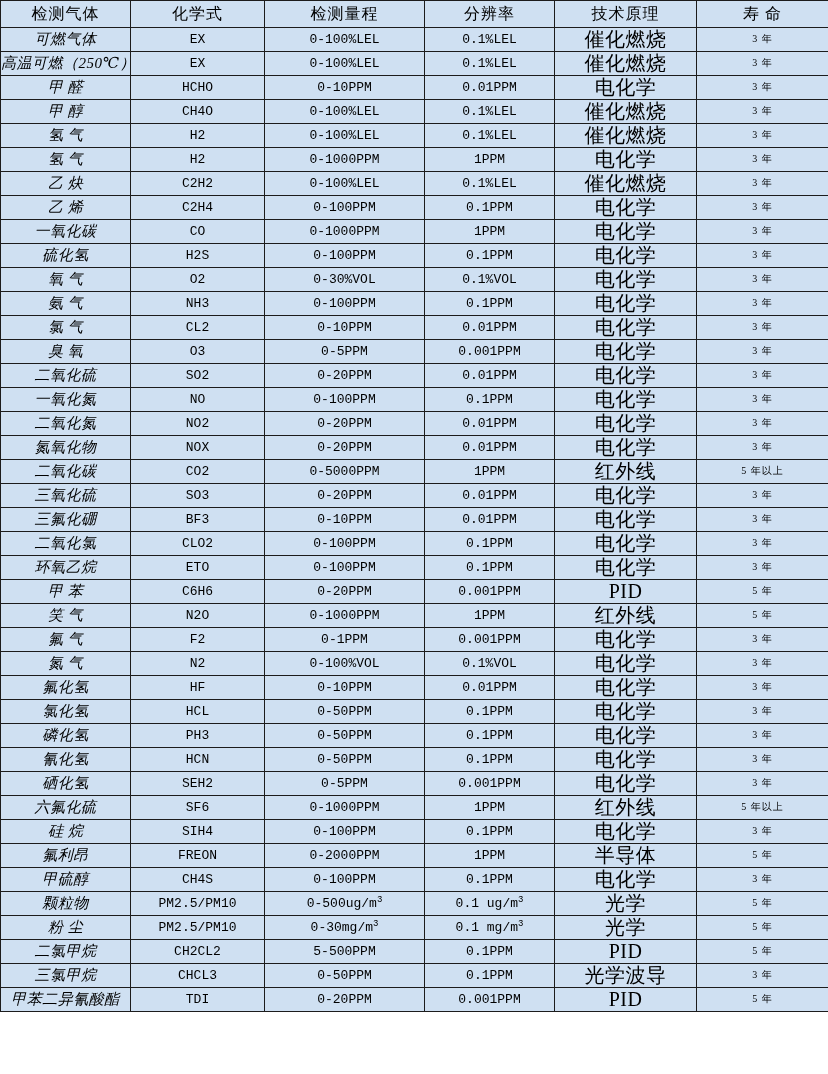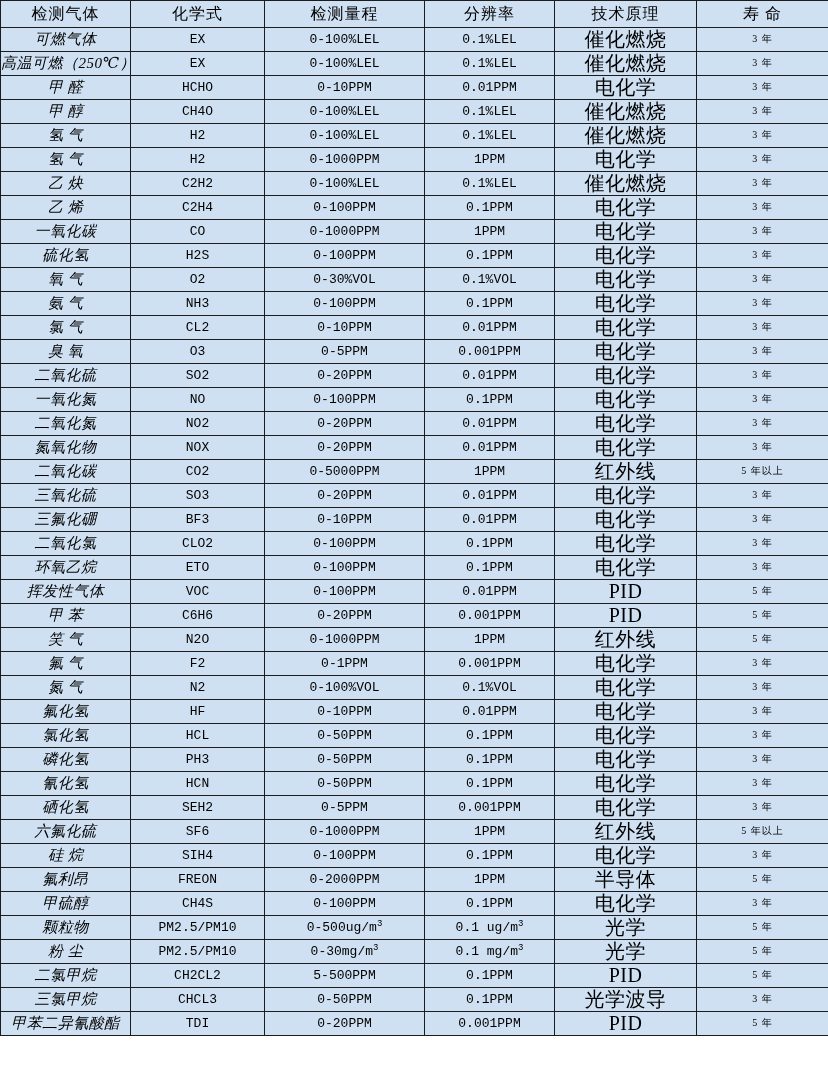--- a/index.html
+++ b/index.html
@@ -269,28 +269,20 @@
       </tr>
       <tr>
         <td class="c-name">环氧乙烷</td>
         <td class="c-formula">ETO</td>
         <td class="c-range">0-100PPM</td>
         <td class="c-res">0.1PPM</td>
         <td class="c-tech">电化学</td>
         <td class="c-life">3 年</td>
       </tr>
       <tr>
-        <td class="c-name">挥发性气体</td>
-        <td class="c-formula">VOC</td>
-        <td class="c-range">0-100PPM</td>
-        <td class="c-res">0.01PPM</td>
-        <td class="c-tech">PID</td>
-        <td class="c-life">5 年</td>
-      </tr>
-      <tr>
         <td class="c-name">甲 苯</td>
         <td class="c-formula">C6H6</td>
         <td class="c-range">0-20PPM</td>
         <td class="c-res">0.001PPM</td>
         <td class="c-tech">PID</td>
         <td class="c-life">5 年</td>
       </tr>
       <tr>
         <td class="c-name">笑 气</td>
         <td class="c-formula">N2O</td>

